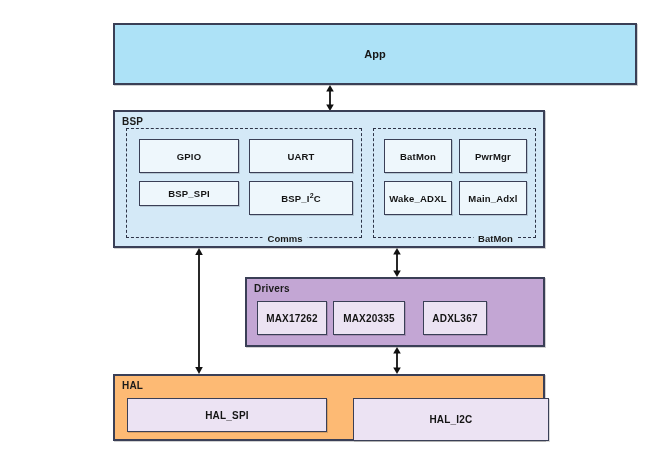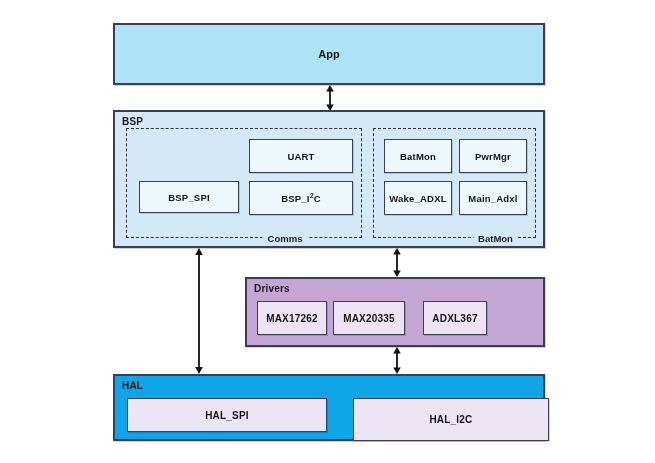--- a/index.html
+++ b/index.html
@@ -32,21 +32,21 @@
     font-size: 10px;
     font-weight: bold;
     color: #1b1b1b;
     letter-spacing: 0.2px;
     left: 7px;
     top: 4px;
   }
   
   #app-layer {
     left: 113px; top: 23px;
-    width: 432px; height: 62px;
+    width: 524px; height: 62px;
     background: #ade2f7;
     display: flex;
     align-items: center;
     justify-content: center;
   }
   #app-title {
     font-size: 11px;
     font-weight: bold;
     color: #161616;
   }
@@ -59,21 +59,21 @@
   
   #drivers-layer {
     left: 245px; top: 277px;
     width: 300px; height: 70px;
     background: #c3a6d4;
   }
   
   #hal-layer {
     left: 113px; top: 374px;
     width: 432px; height: 67px;
-    background: #0ea5e9;
+    background: #fdba74;
   }
   
   .dash-group {
     position: absolute;
     box-sizing: border-box;
     border: 1.6px dashed #2d3347;
     background: transparent;
   }
   #comms-group {
     left: 11px; top: 16px;
@@ -141,24 +141,27 @@
   <svg class="arrow" style="left:320px; top:85px; width:20px; height:26px;" viewBox="0 0 20 26">
     <line x1="10" y1="4" x2="10" y2="22" stroke="#111" stroke-width="1.8"></line>
     <polygon points="10,0 6.2,6.5 13.8,6.5" fill="#111"></polygon>
     <polygon points="10,26 6.2,19.5 13.8,19.5" fill="#111"></polygon>
   </svg>
 
   <div class="layer" id="bsp-layer">
     <span class="layer-label">BSP</span>
 
     <div class="dash-group" id="comms-group">
+      <div class="module" style="left:12px; top:10px; width:100px; height:34px;">
+        <span>GPIO</span>
+      </div>
       <div class="module" style="left:122px; top:10px; width:104px; height:34px;">
         <span>UART</span>
       </div>
-      <div class="module" style="left:12px; top:52px; width:100px; height:32px;">
+      <div class="module" style="left:12px; top:52px; width:100px; height:25px;">
         <span>BSP_SPI</span>
       </div>
       <div class="module" style="left:122px; top:52px; width:104px; height:34px;">
         <span><span>BSP_I</span><sup>2</sup><span>C</span></span>
       </div>
       <span class="dash-label">Comms</span>
     </div>
 
     <div class="dash-group" id="sensors-group">
       <div class="module" style="left:10px; top:10px; width:68px; height:34px;">

